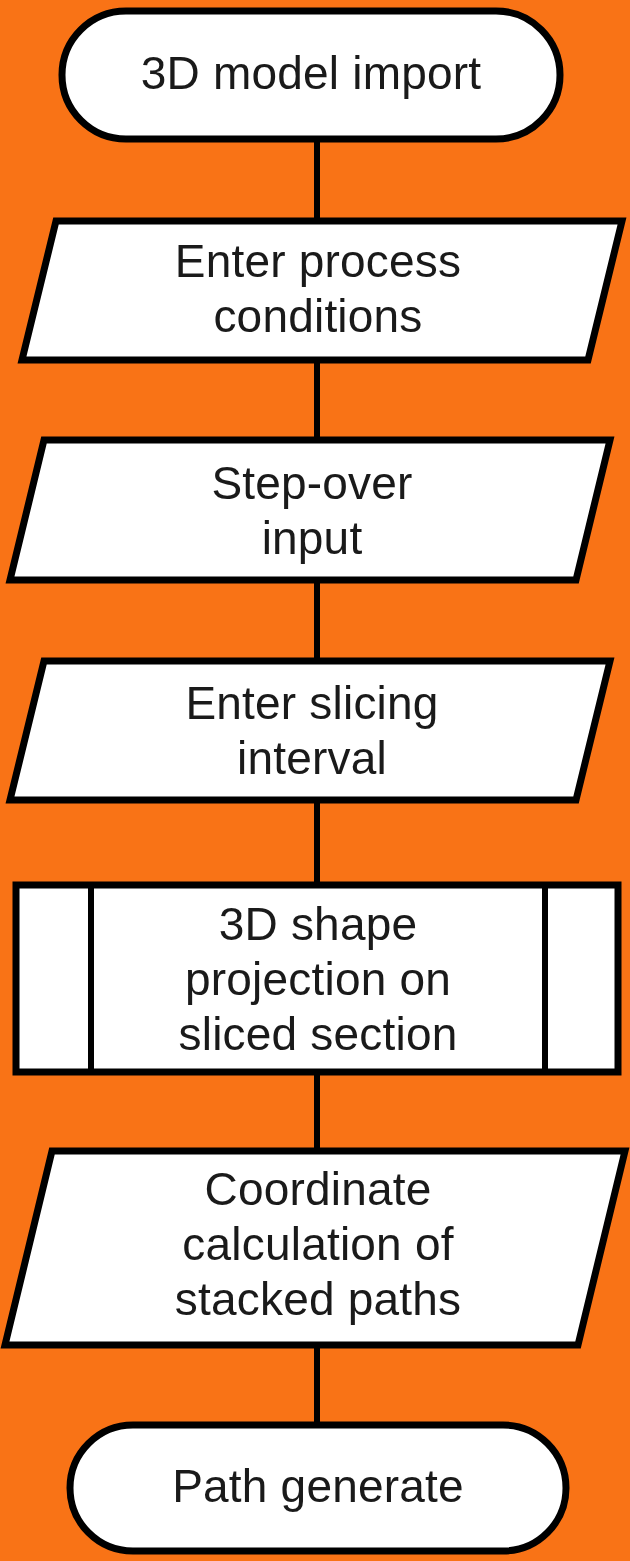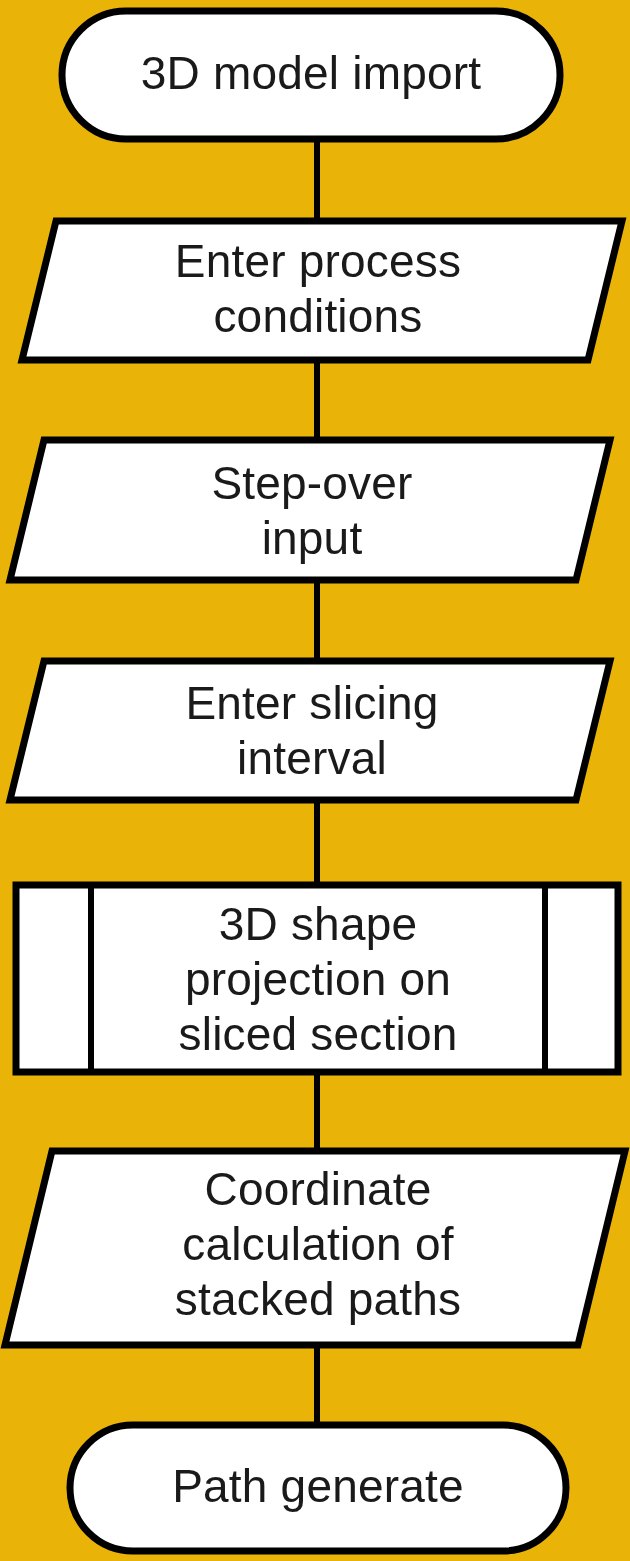--- a/index.html
+++ b/index.html
@@ -10,21 +10,21 @@
   body {
     width: 630px;
     height: 1561px;
     font-family: "Liberation Sans", sans-serif;
     overflow: hidden;
   }
   #flowchart-root {
     position: relative;
     width: 630px;
     height: 1561px;
-    background: #eab308;
+    background: #f97316;
   }
   svg.chart-svg {
     display: block;
     width: 630px;
     height: 1561px;
   }
   .node-shape {
     fill: #ffffff;
     stroke: #000000;
     stroke-width: 7;

